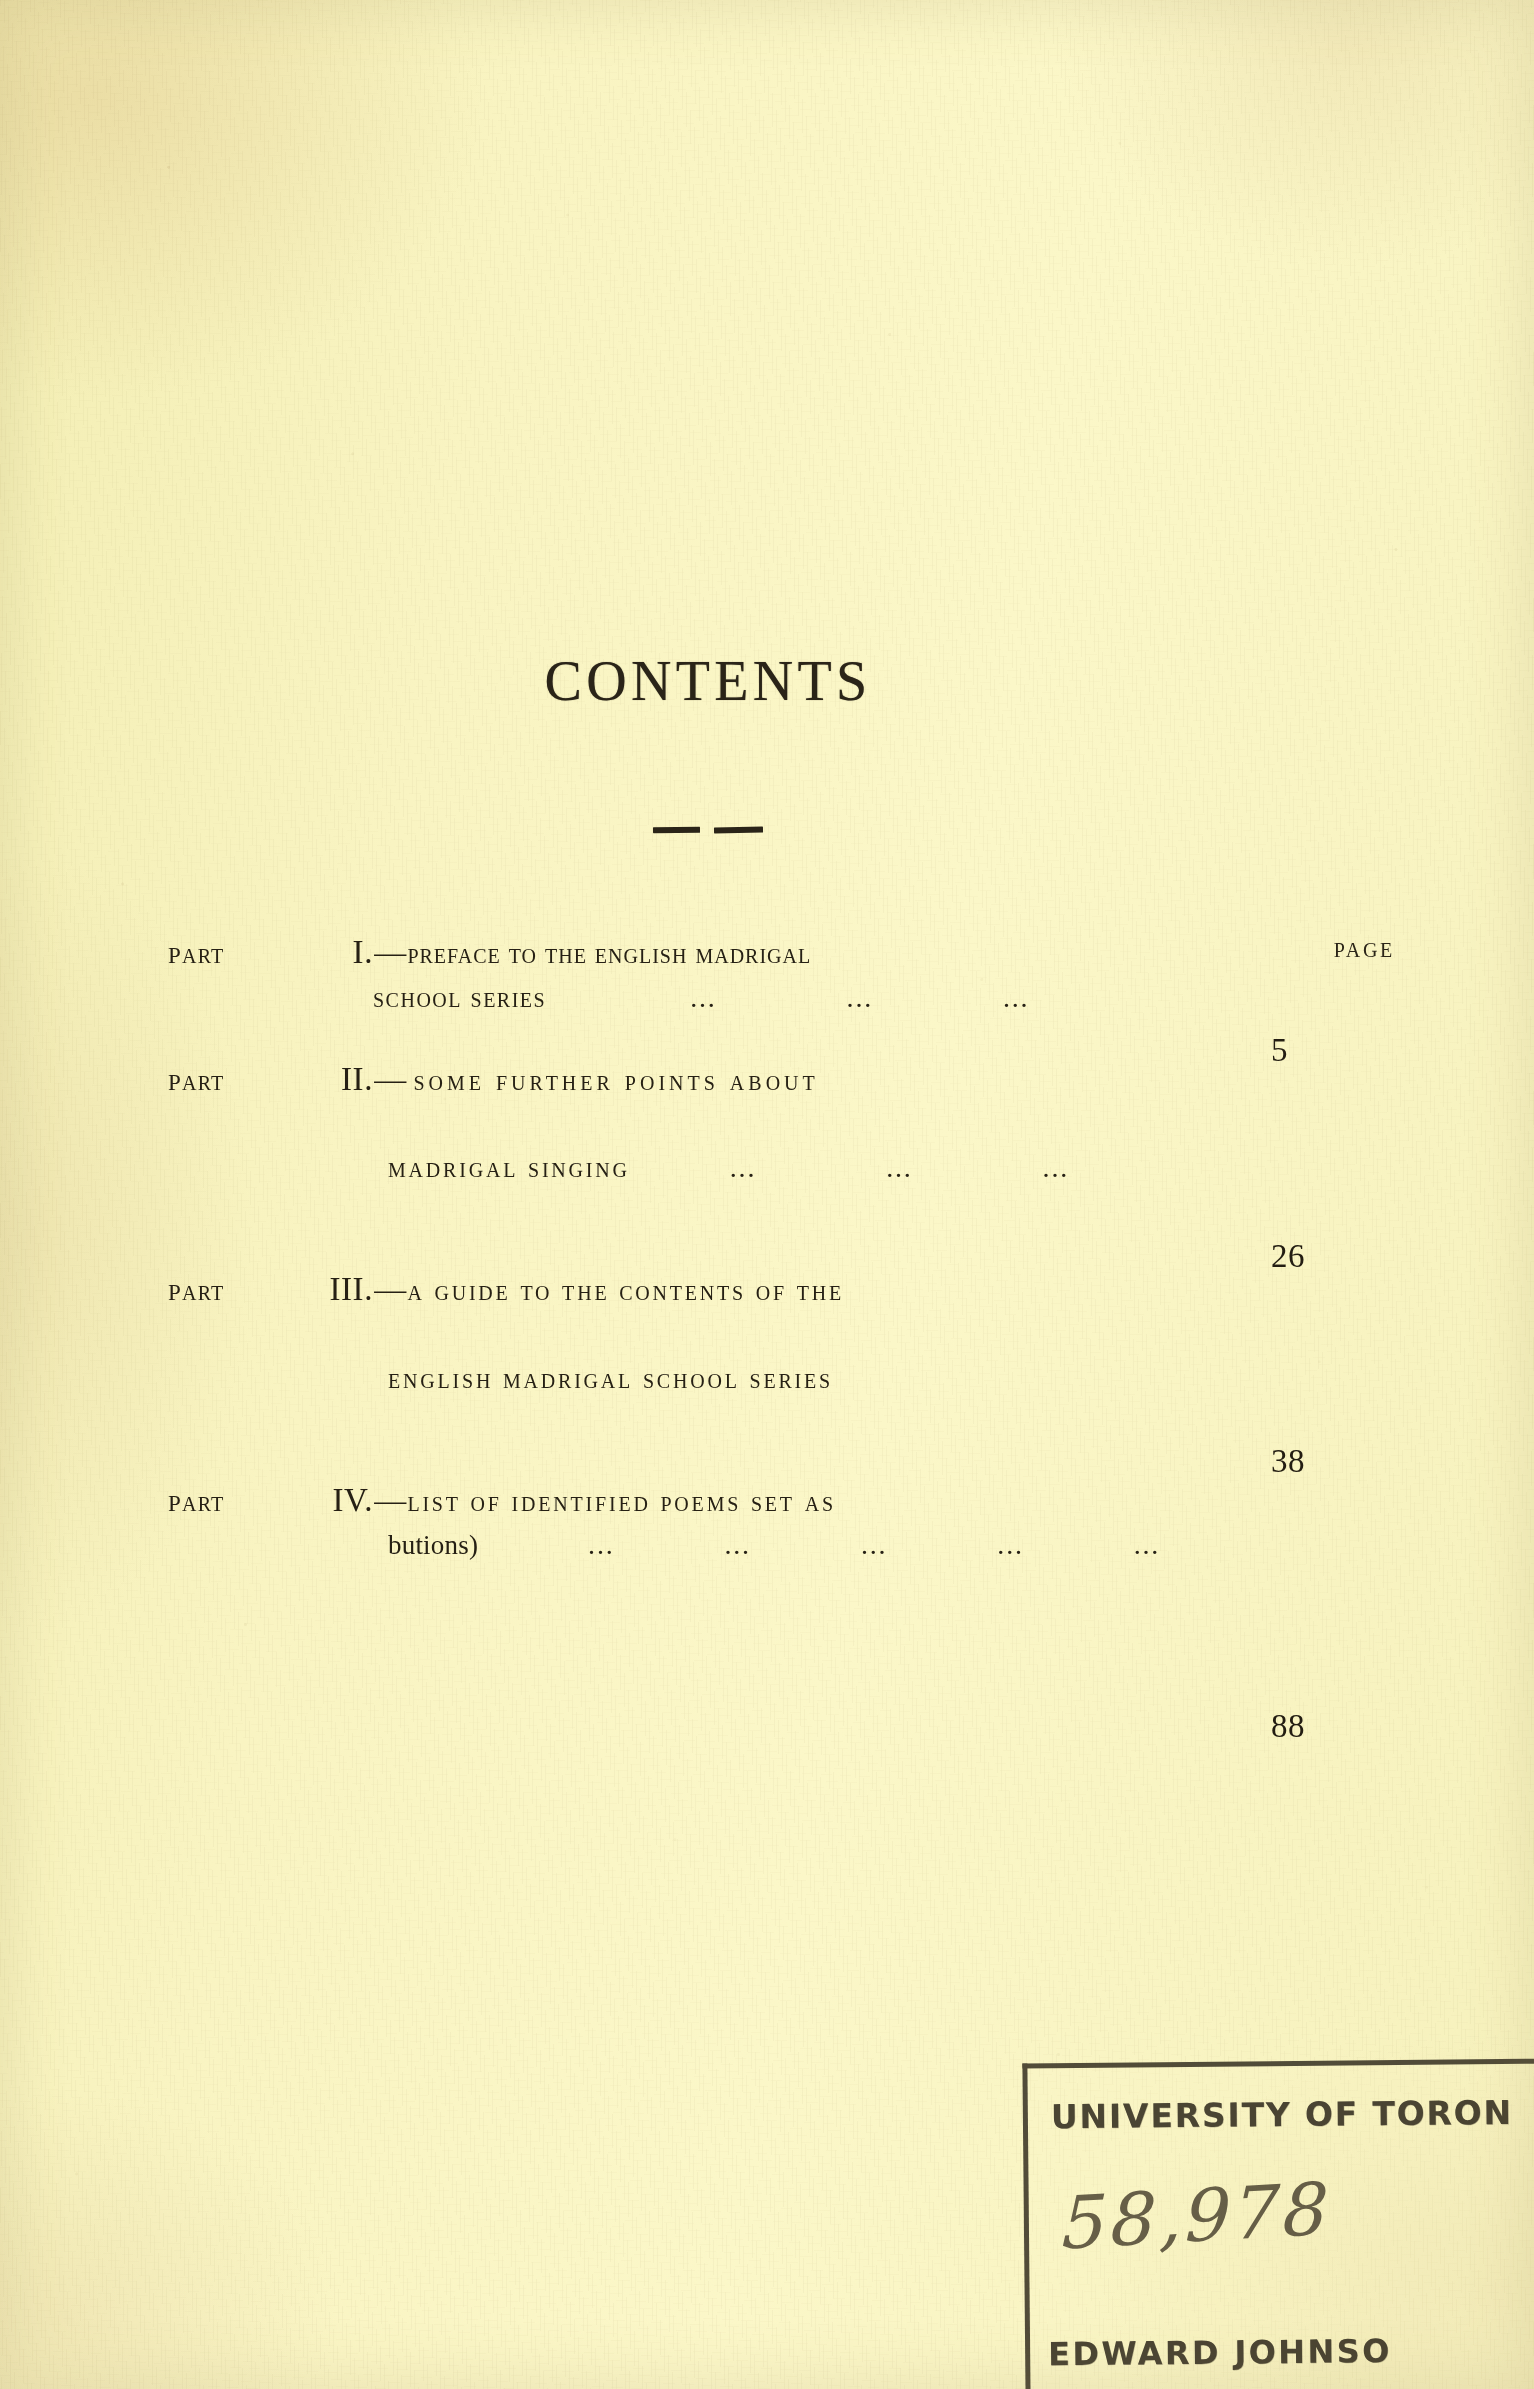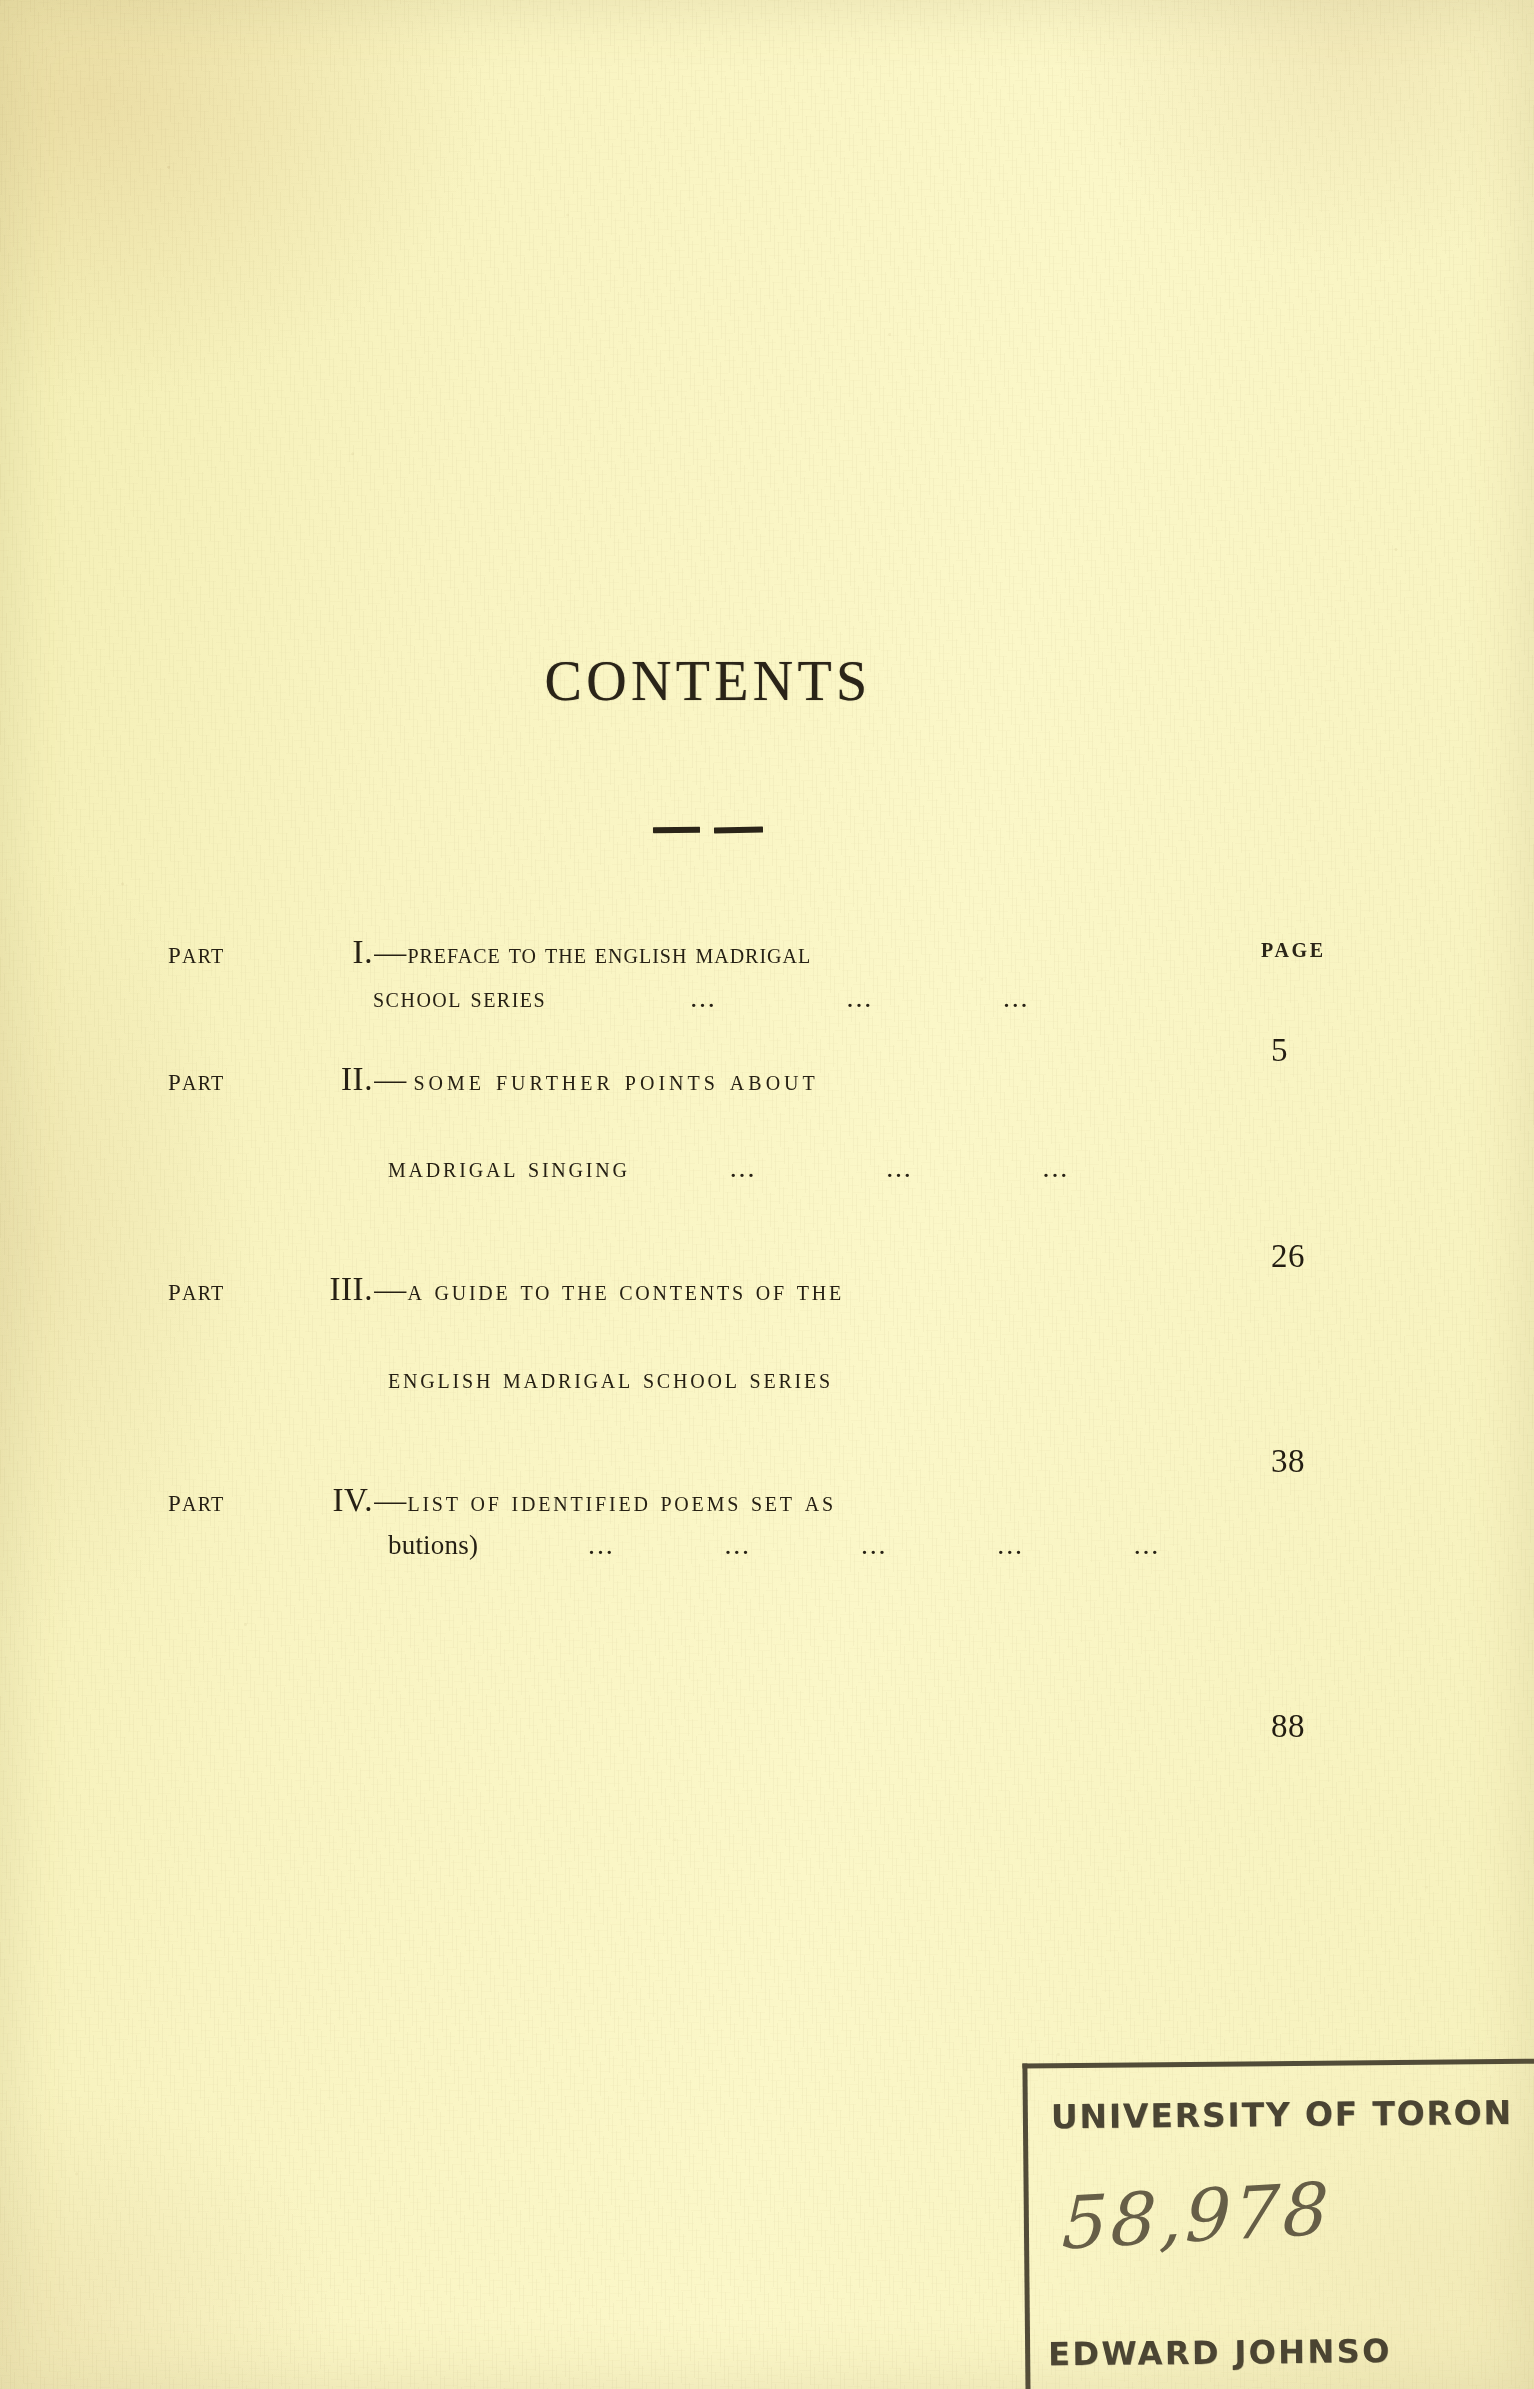--- a/index.html
+++ b/index.html
@@ -91,23 +91,24 @@
   }
   .divider .dash.d2 { width: 49px; transform: rotate(-0.9deg); }
 
   
   .page-head {
     position: absolute;
     top: 939px;
     left: 1261px;
     width: 134px;
     font-size: 20px;
-    font-weight: 700;
+    font-weight: 400;
     letter-spacing: 2.7px;
     color: #2b2518;
+    text-align: right;
   }
 
   
   .toc {
     position: absolute;
     top: 936px;
     left: 168px;
     width: 1209px;
   }
   .entry { margin-bottom: 51px; }

